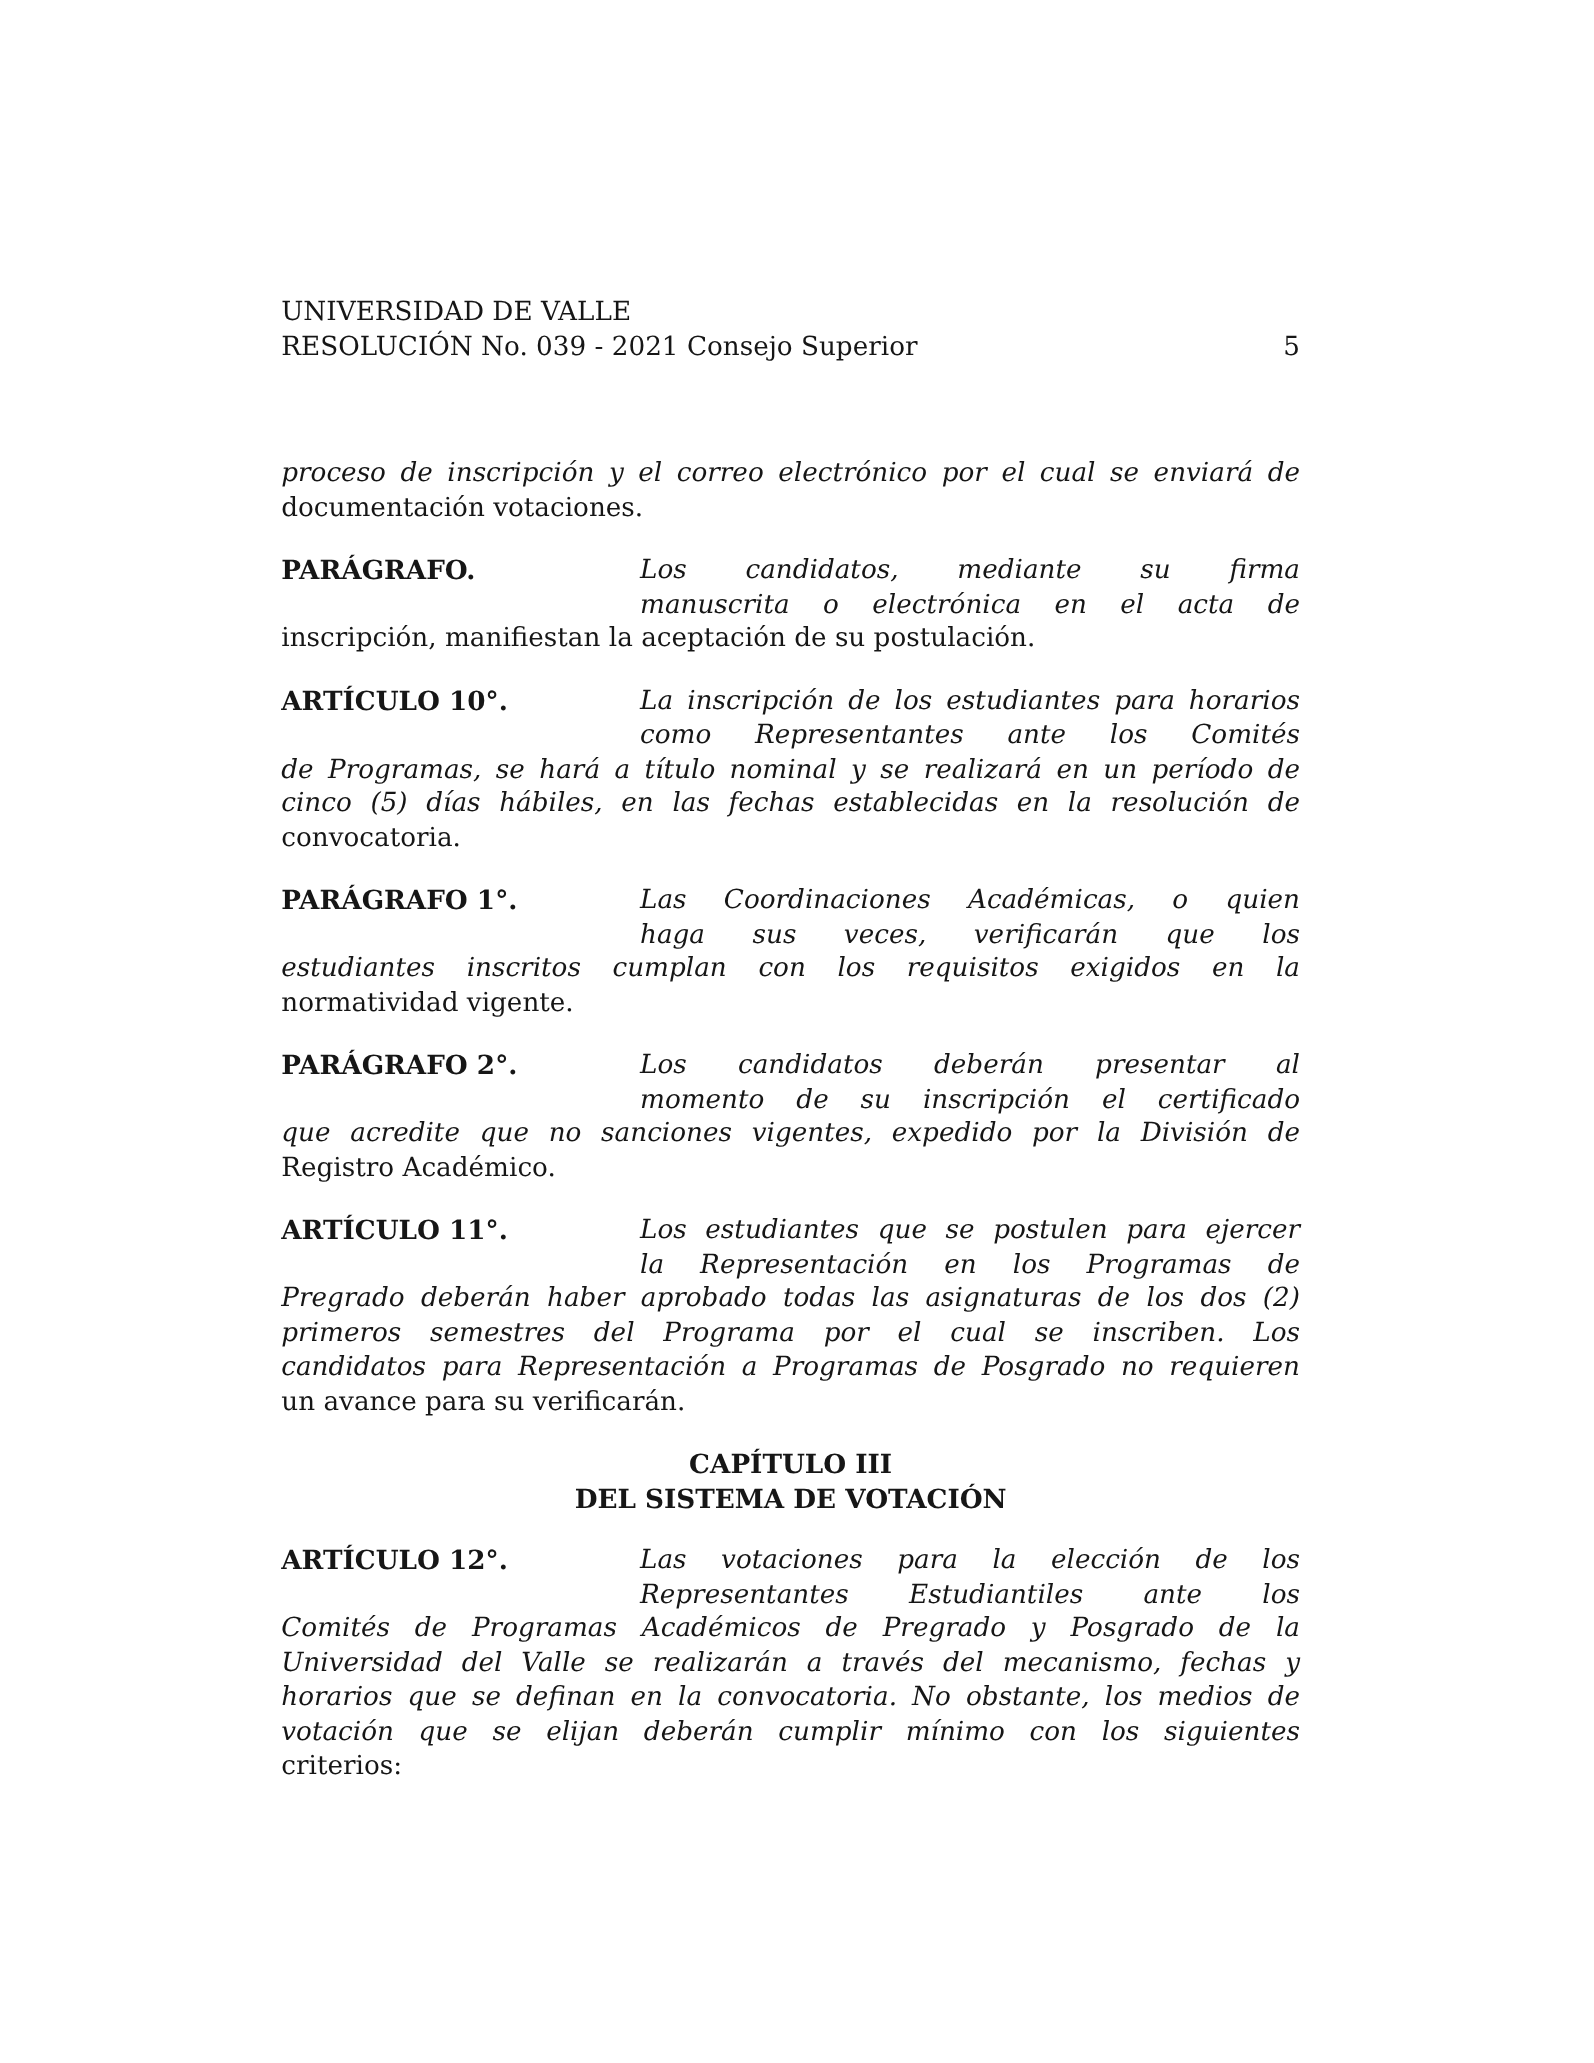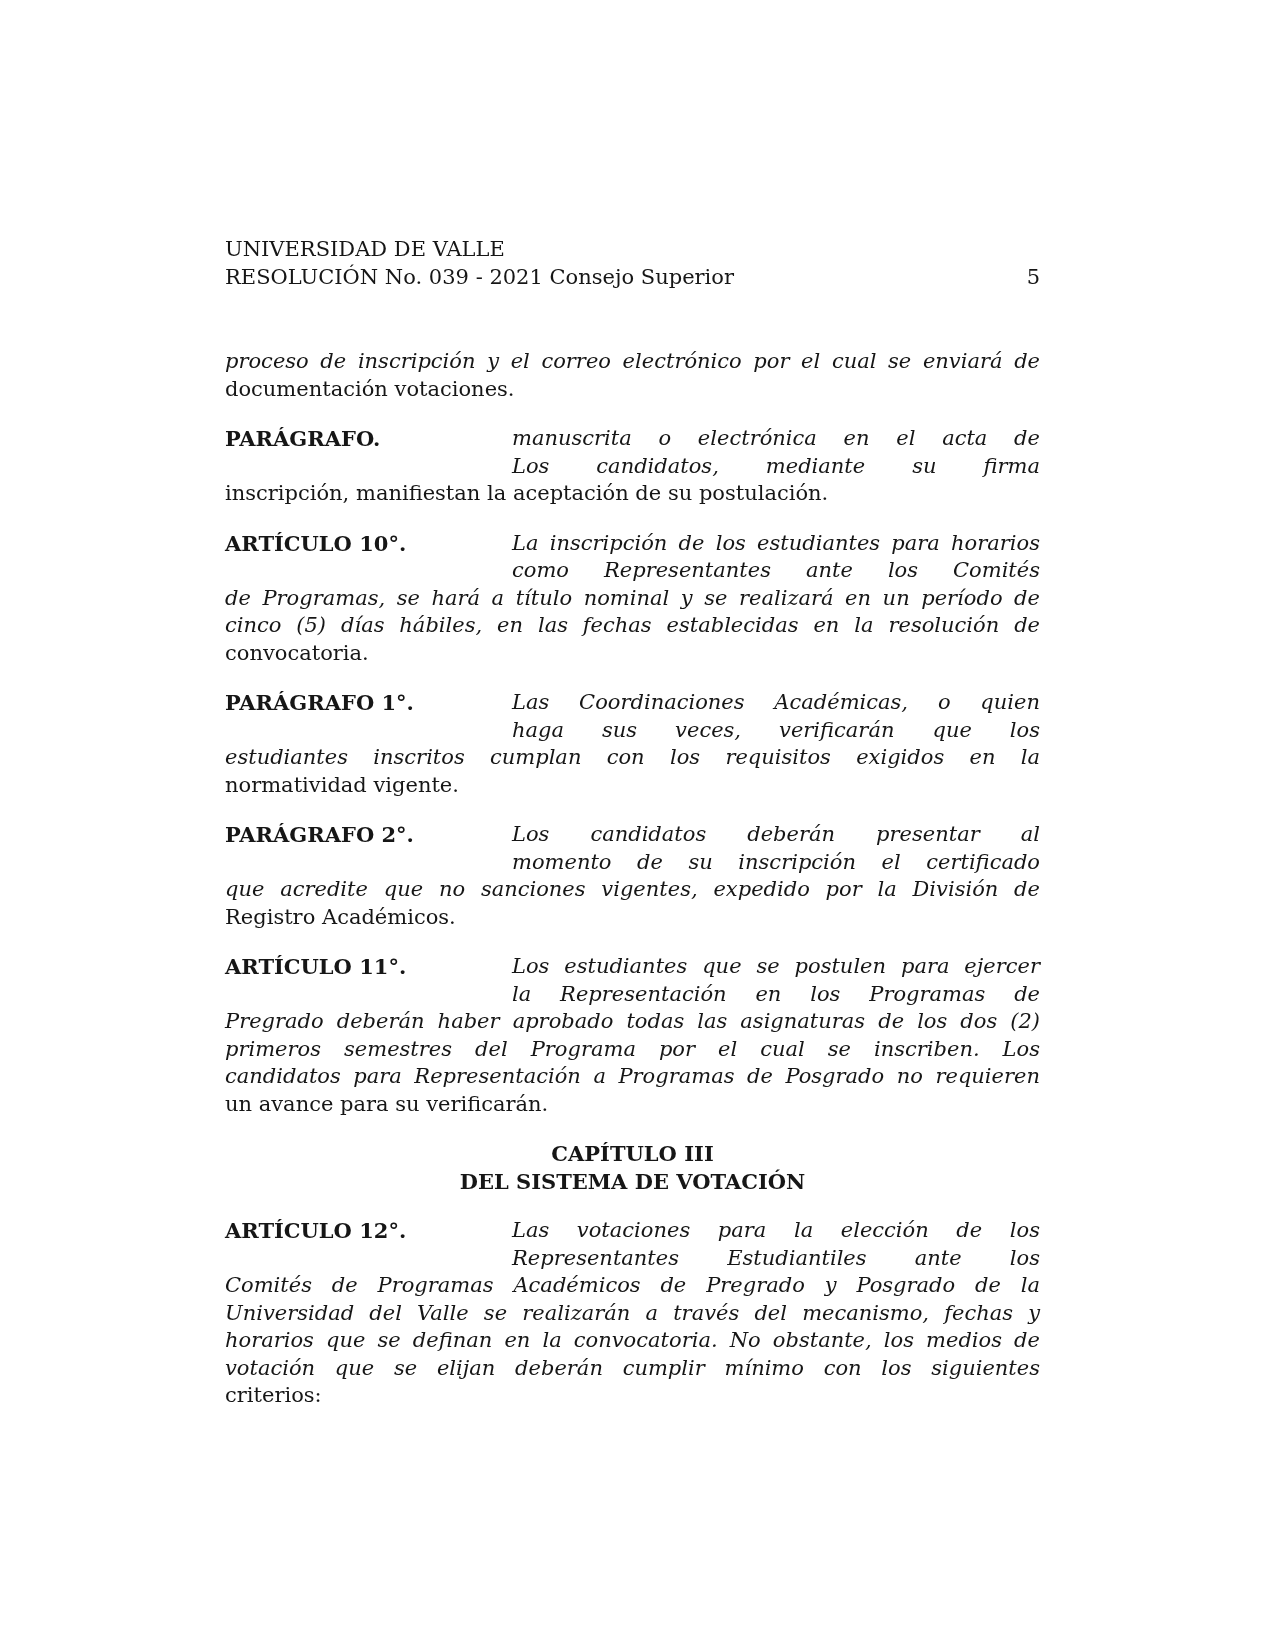--- a/index.html
+++ b/index.html
@@ -18,21 +18,21 @@
   }
   .content {
     position: absolute;
     left: 225px;
     top: 236px;
     width: 815px;
     font-size: 21px;
     line-height: 27.5px;
   }
   .doc-header {
-    margin-bottom: 57px;
+    margin-bottom: 74px;
   }
   .header-row2 {
     display: flex;
     justify-content: space-between;
     align-items: flex-start;
   }
   .block {
     position: relative;
     margin-bottom: 22px;
   }
@@ -70,22 +70,22 @@
       </div>
     </div>
 
     <div>
         <div class="block">
           <div class="line justify">proceso de inscripción y el correo electrónico por el cual se enviará de</div>
           <div class="line">documentación votaciones.</div>
         </div>
         <div class="block">
           <span class="label">PARÁGRAFO.</span>
+          <div class="line indent justify">Los candidatos, mediante su firma</div>
           <div class="line indent justify">manuscrita o electrónica en el acta de</div>
-          <div class="line indent justify">Los candidatos, mediante su firma</div>
           <div class="line">inscripción, manifiestan la aceptación de su postulación.</div>
         </div>
         <div class="block">
           <span class="label">ARTÍCULO 10°.</span>
           <div class="line indent justify">La inscripción de los estudiantes para horarios</div>
           <div class="line indent justify">como Representantes ante los Comités</div>
           <div class="line justify">de Programas, se hará a título nominal y se realizará en un período de</div>
           <div class="line justify">cinco (5) días hábiles, en las fechas establecidas en la resolución de</div>
           <div class="line">convocatoria.</div>
         </div>
@@ -94,21 +94,21 @@
           <div class="line indent justify">Las Coordinaciones Académicas, o quien</div>
           <div class="line indent justify">haga sus veces, verificarán que los</div>
           <div class="line justify">estudiantes inscritos cumplan con los requisitos exigidos en la</div>
           <div class="line">normatividad vigente.</div>
         </div>
         <div class="block">
           <span class="label">PARÁGRAFO 2°.</span>
           <div class="line indent justify">Los candidatos deberán presentar al</div>
           <div class="line indent justify">momento de su inscripción el certificado</div>
           <div class="line justify">que acredite que no sanciones vigentes, expedido por la División de</div>
-          <div class="line">Registro Académicos.</div>
+          <div class="line">Registro Académico.</div>
         </div>
         <div class="block">
           <span class="label">ARTÍCULO 11°.</span>
           <div class="line indent justify">Los estudiantes que se postulen para ejercer</div>
           <div class="line indent justify">la Representación en los Programas de</div>
           <div class="line justify">Pregrado deberán haber aprobado todas las asignaturas de los dos (2)</div>
           <div class="line justify">primeros semestres del Programa por el cual se inscriben. Los</div>
           <div class="line justify">candidatos para Representación a Programas de Posgrado no requieren</div>
           <div class="line">un avance para su verificarán.</div>
         </div>

